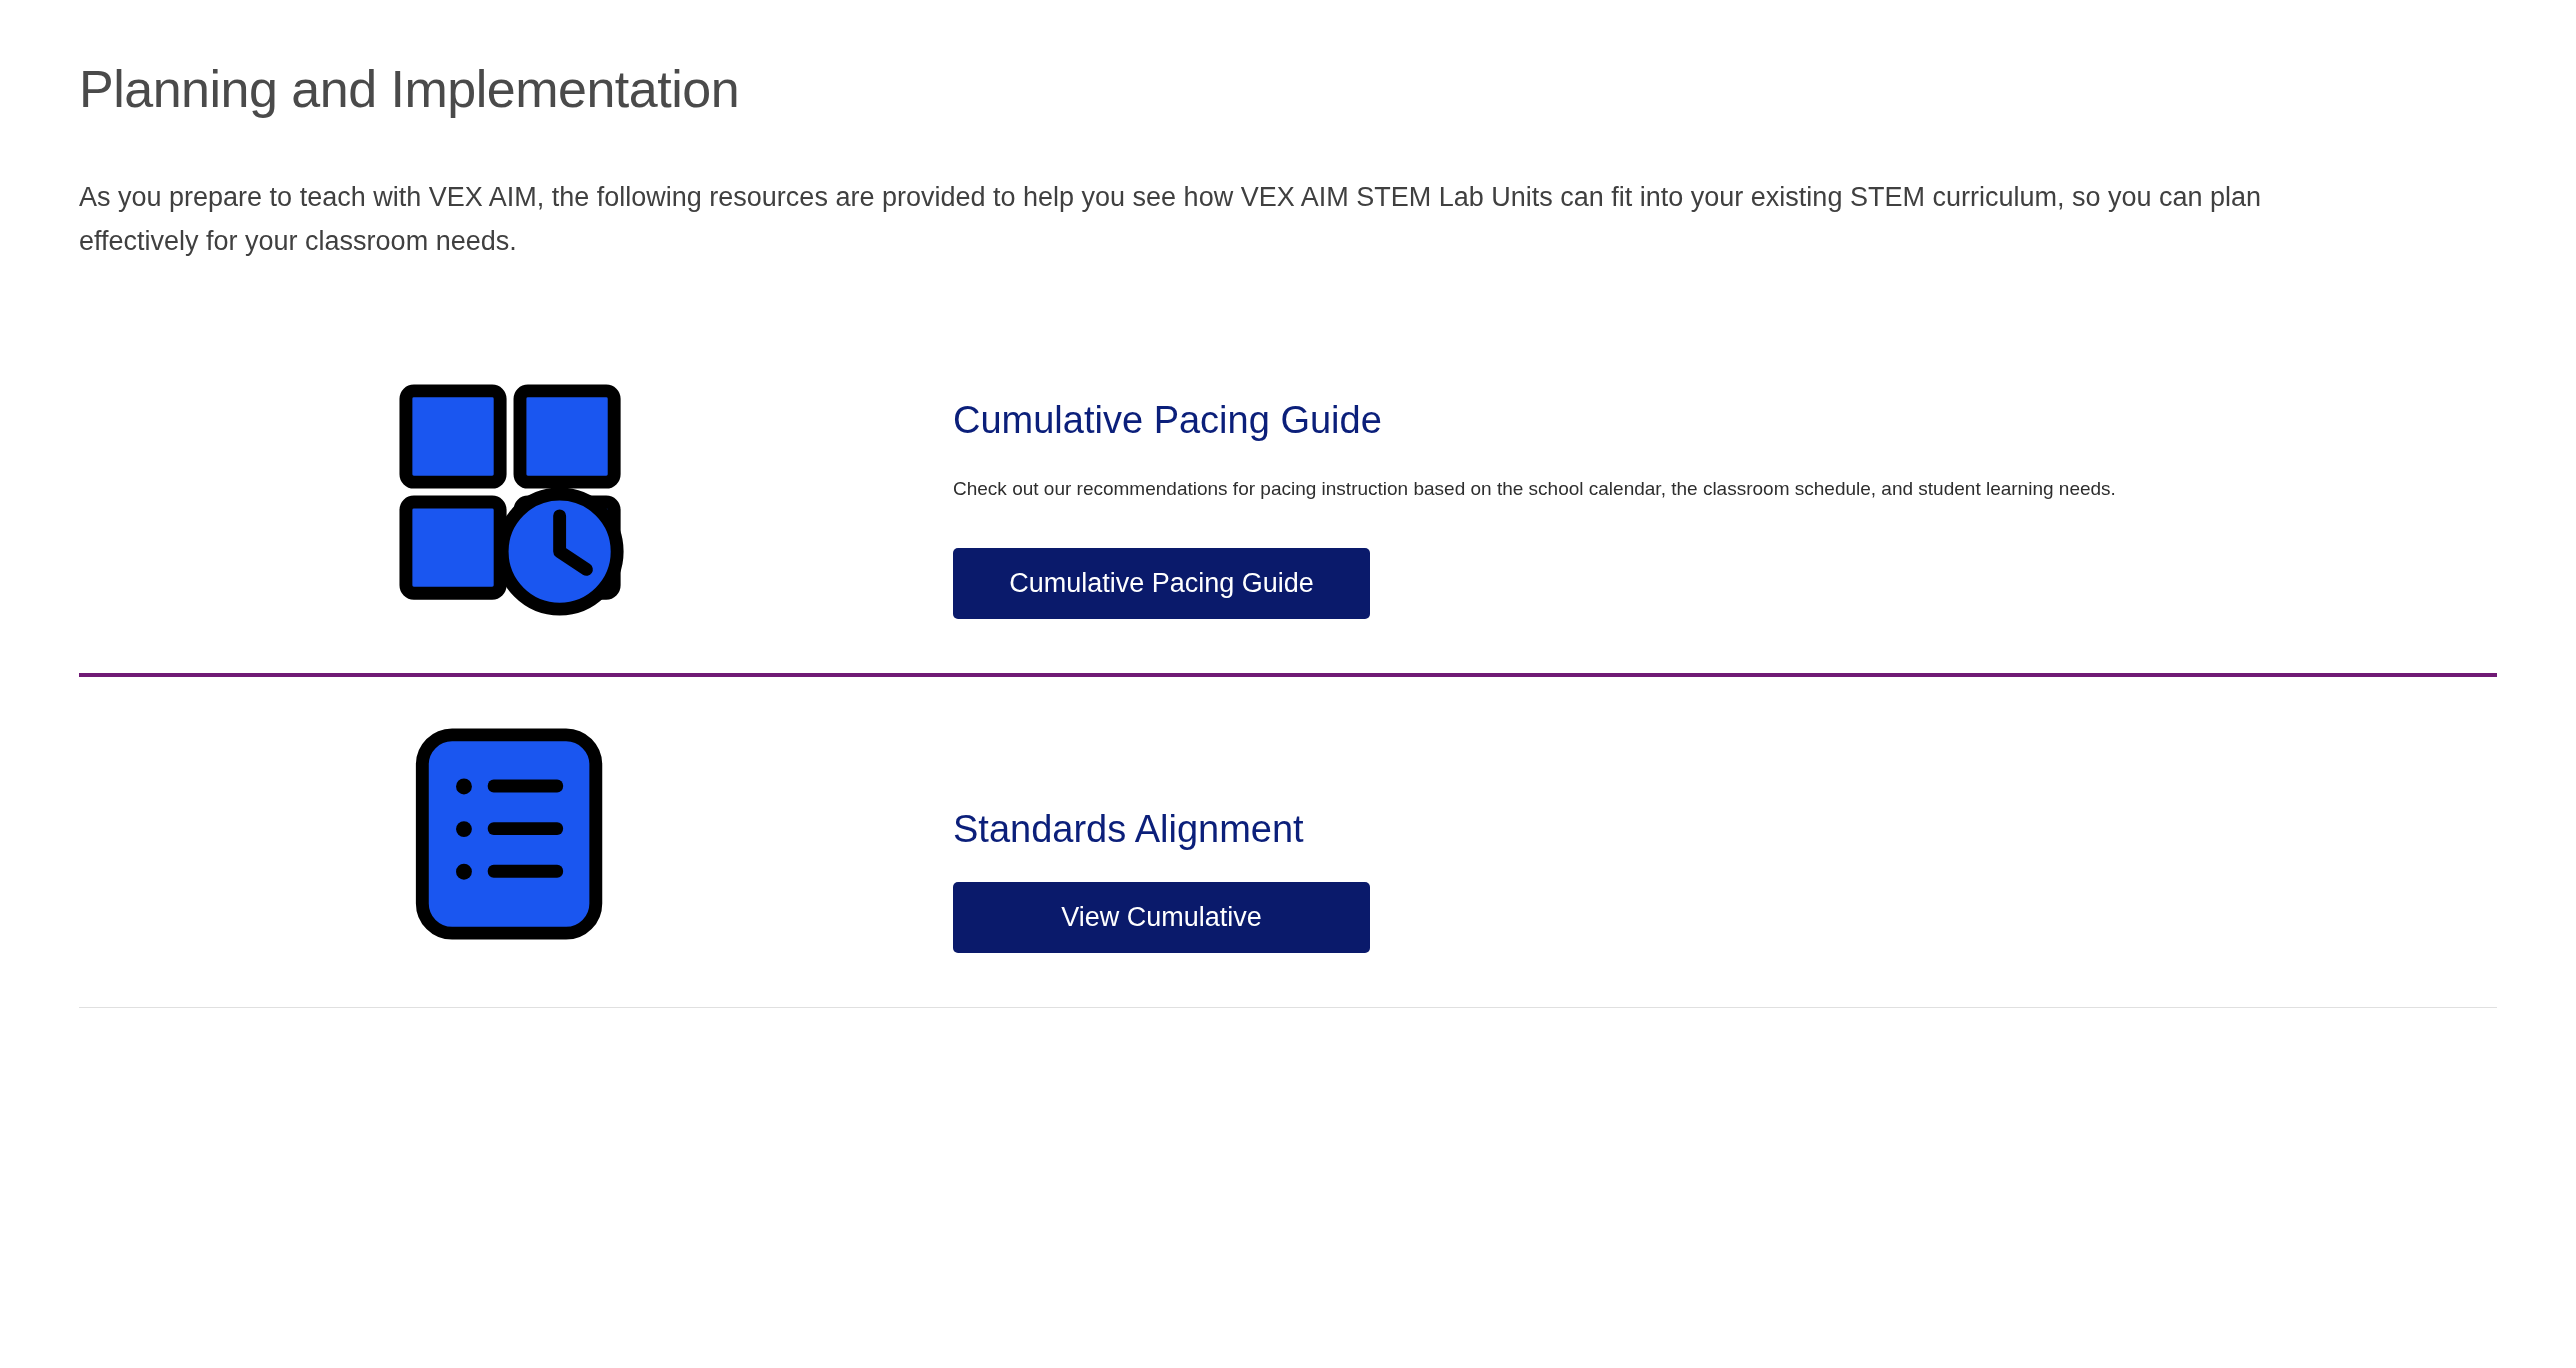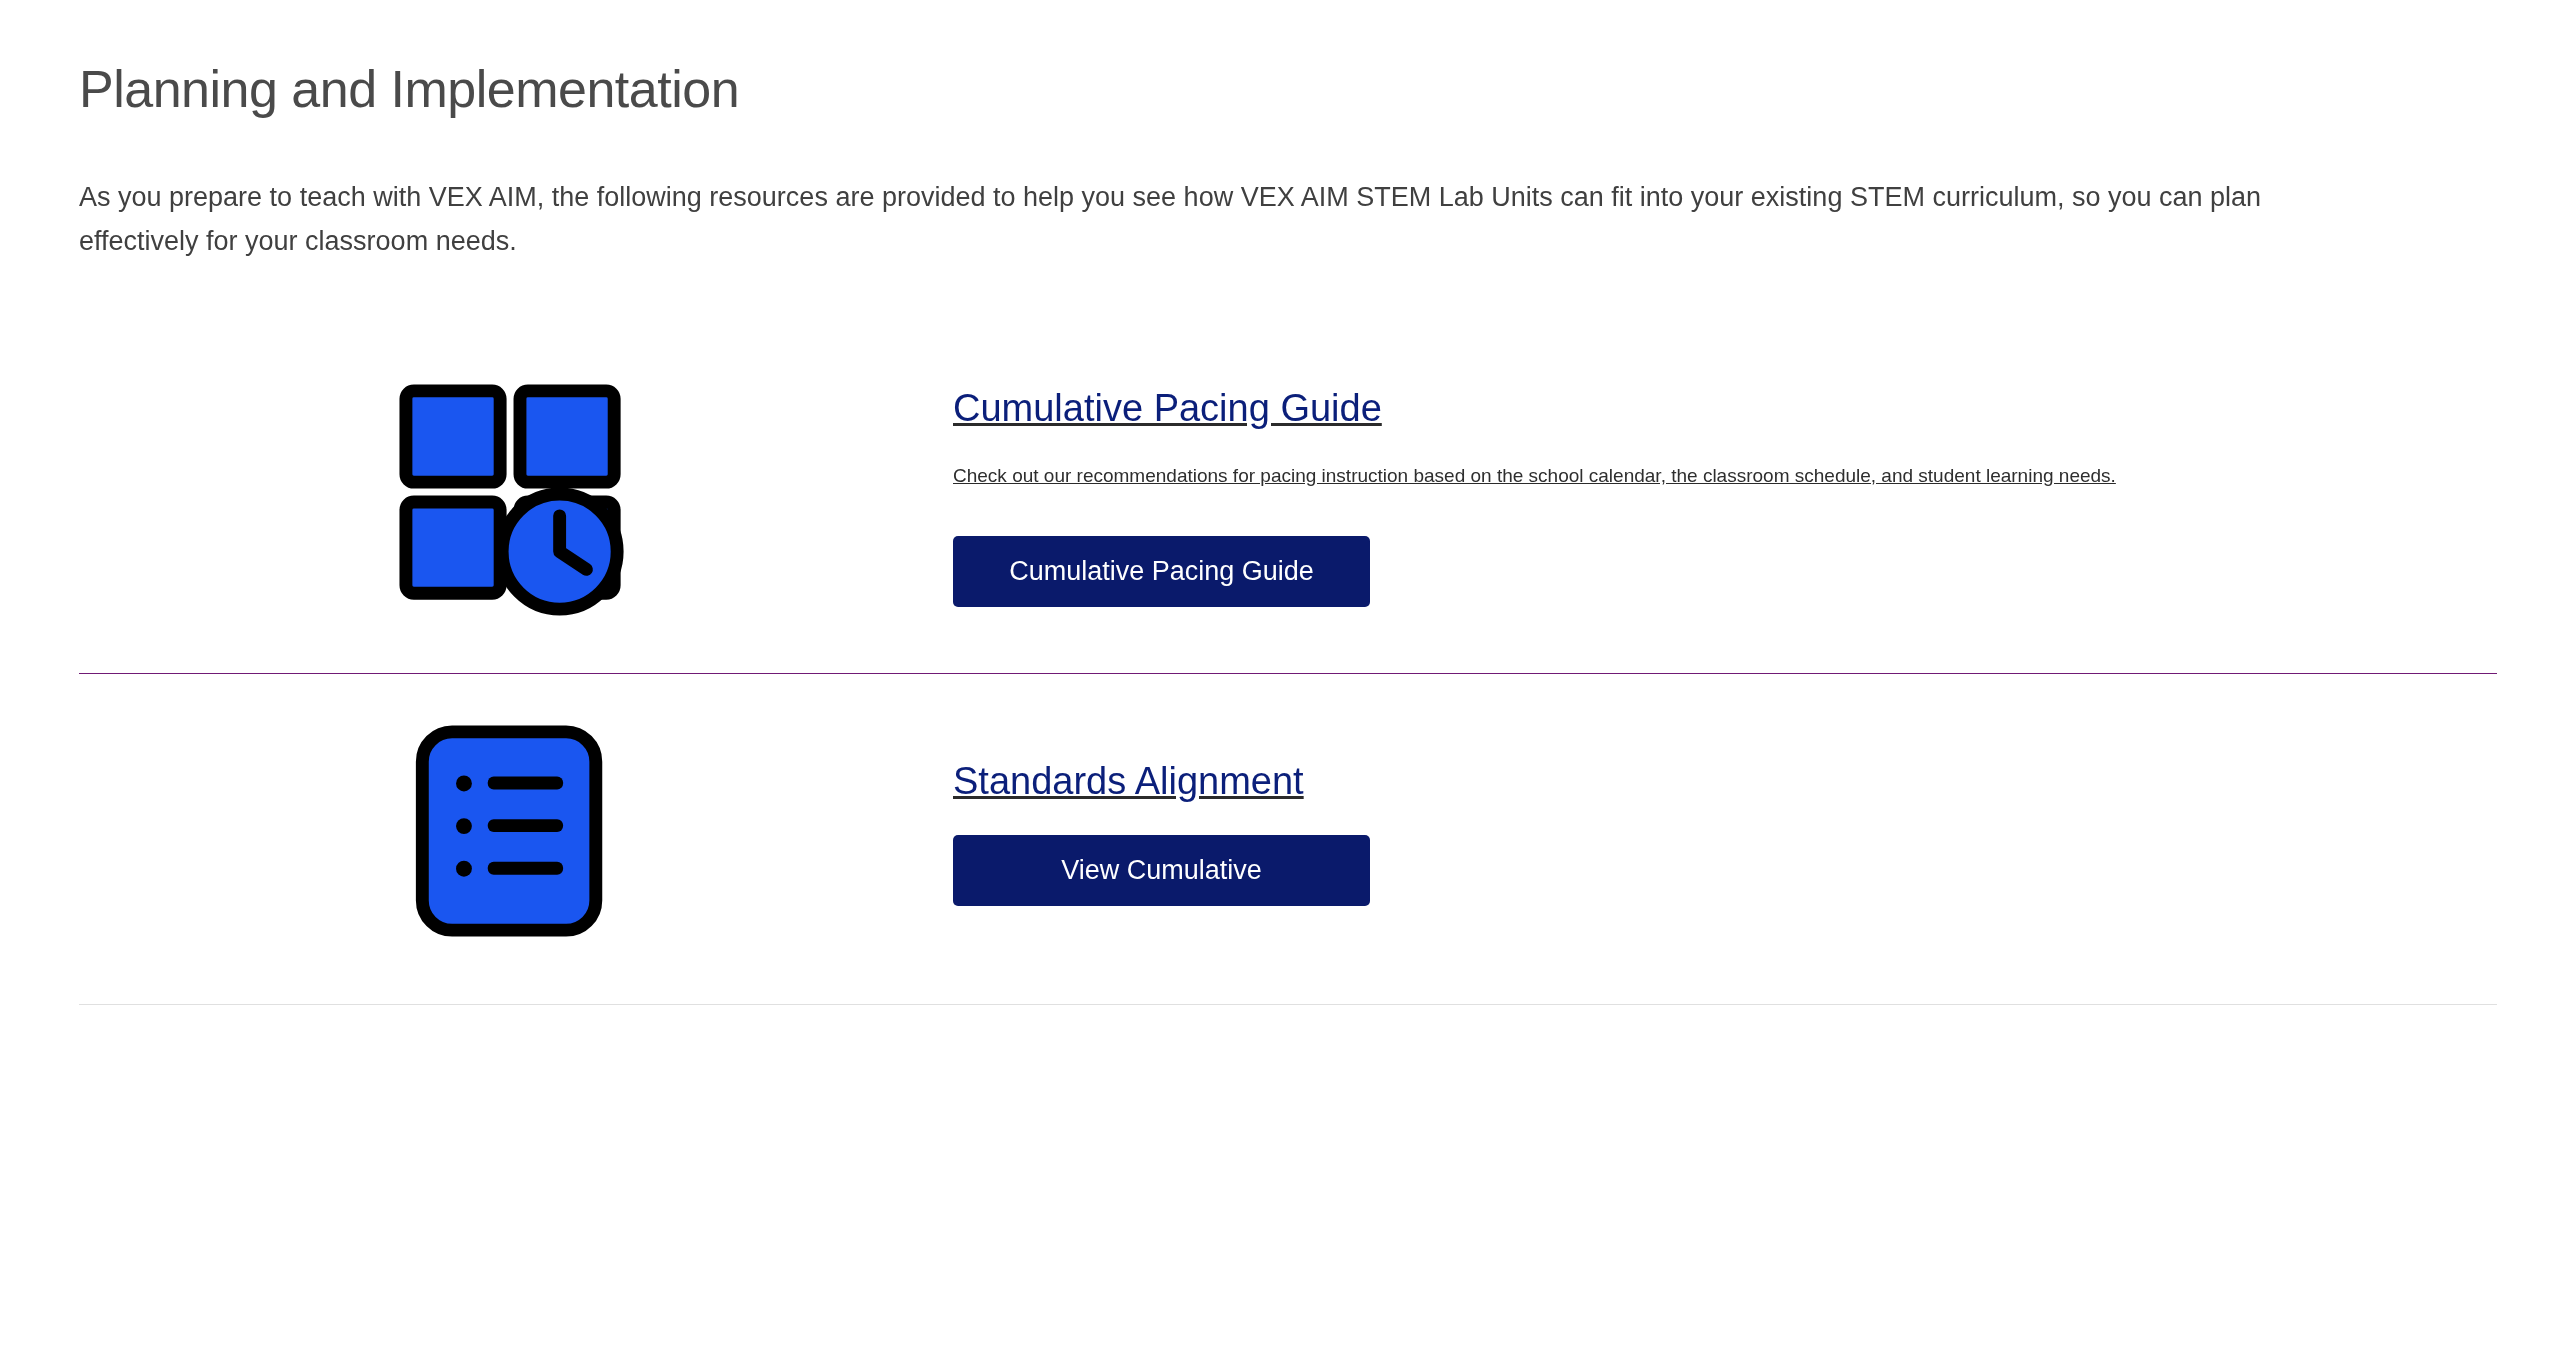--- a/index.html
+++ b/index.html
@@ -29,26 +29,25 @@
   }
   .intro {
     font-size: 27px;
     line-height: 1.62;
     color: #404040;
     max-width: 2304px;
     margin: 0 0 70px 0;
   }
   .resource-row {
     display: flex;
-    align-items: center;
+    align-items: flex-end;
     padding: 40px 0 54px 0;
-    text-decoration: underline;
   }
   .resource-row + .resource-row {
-    border-top: 1px solid #701a75;
+    border-top: 4px solid #701a75;
   }
   .divider-bottom {
     border-top: 1px solid #e0e0e0;
     margin-top: 0;
     height: 1px;
   }
   .icon-cell {
     flex: 0 0 874px;
     display: flex;
     justify-content: center;

